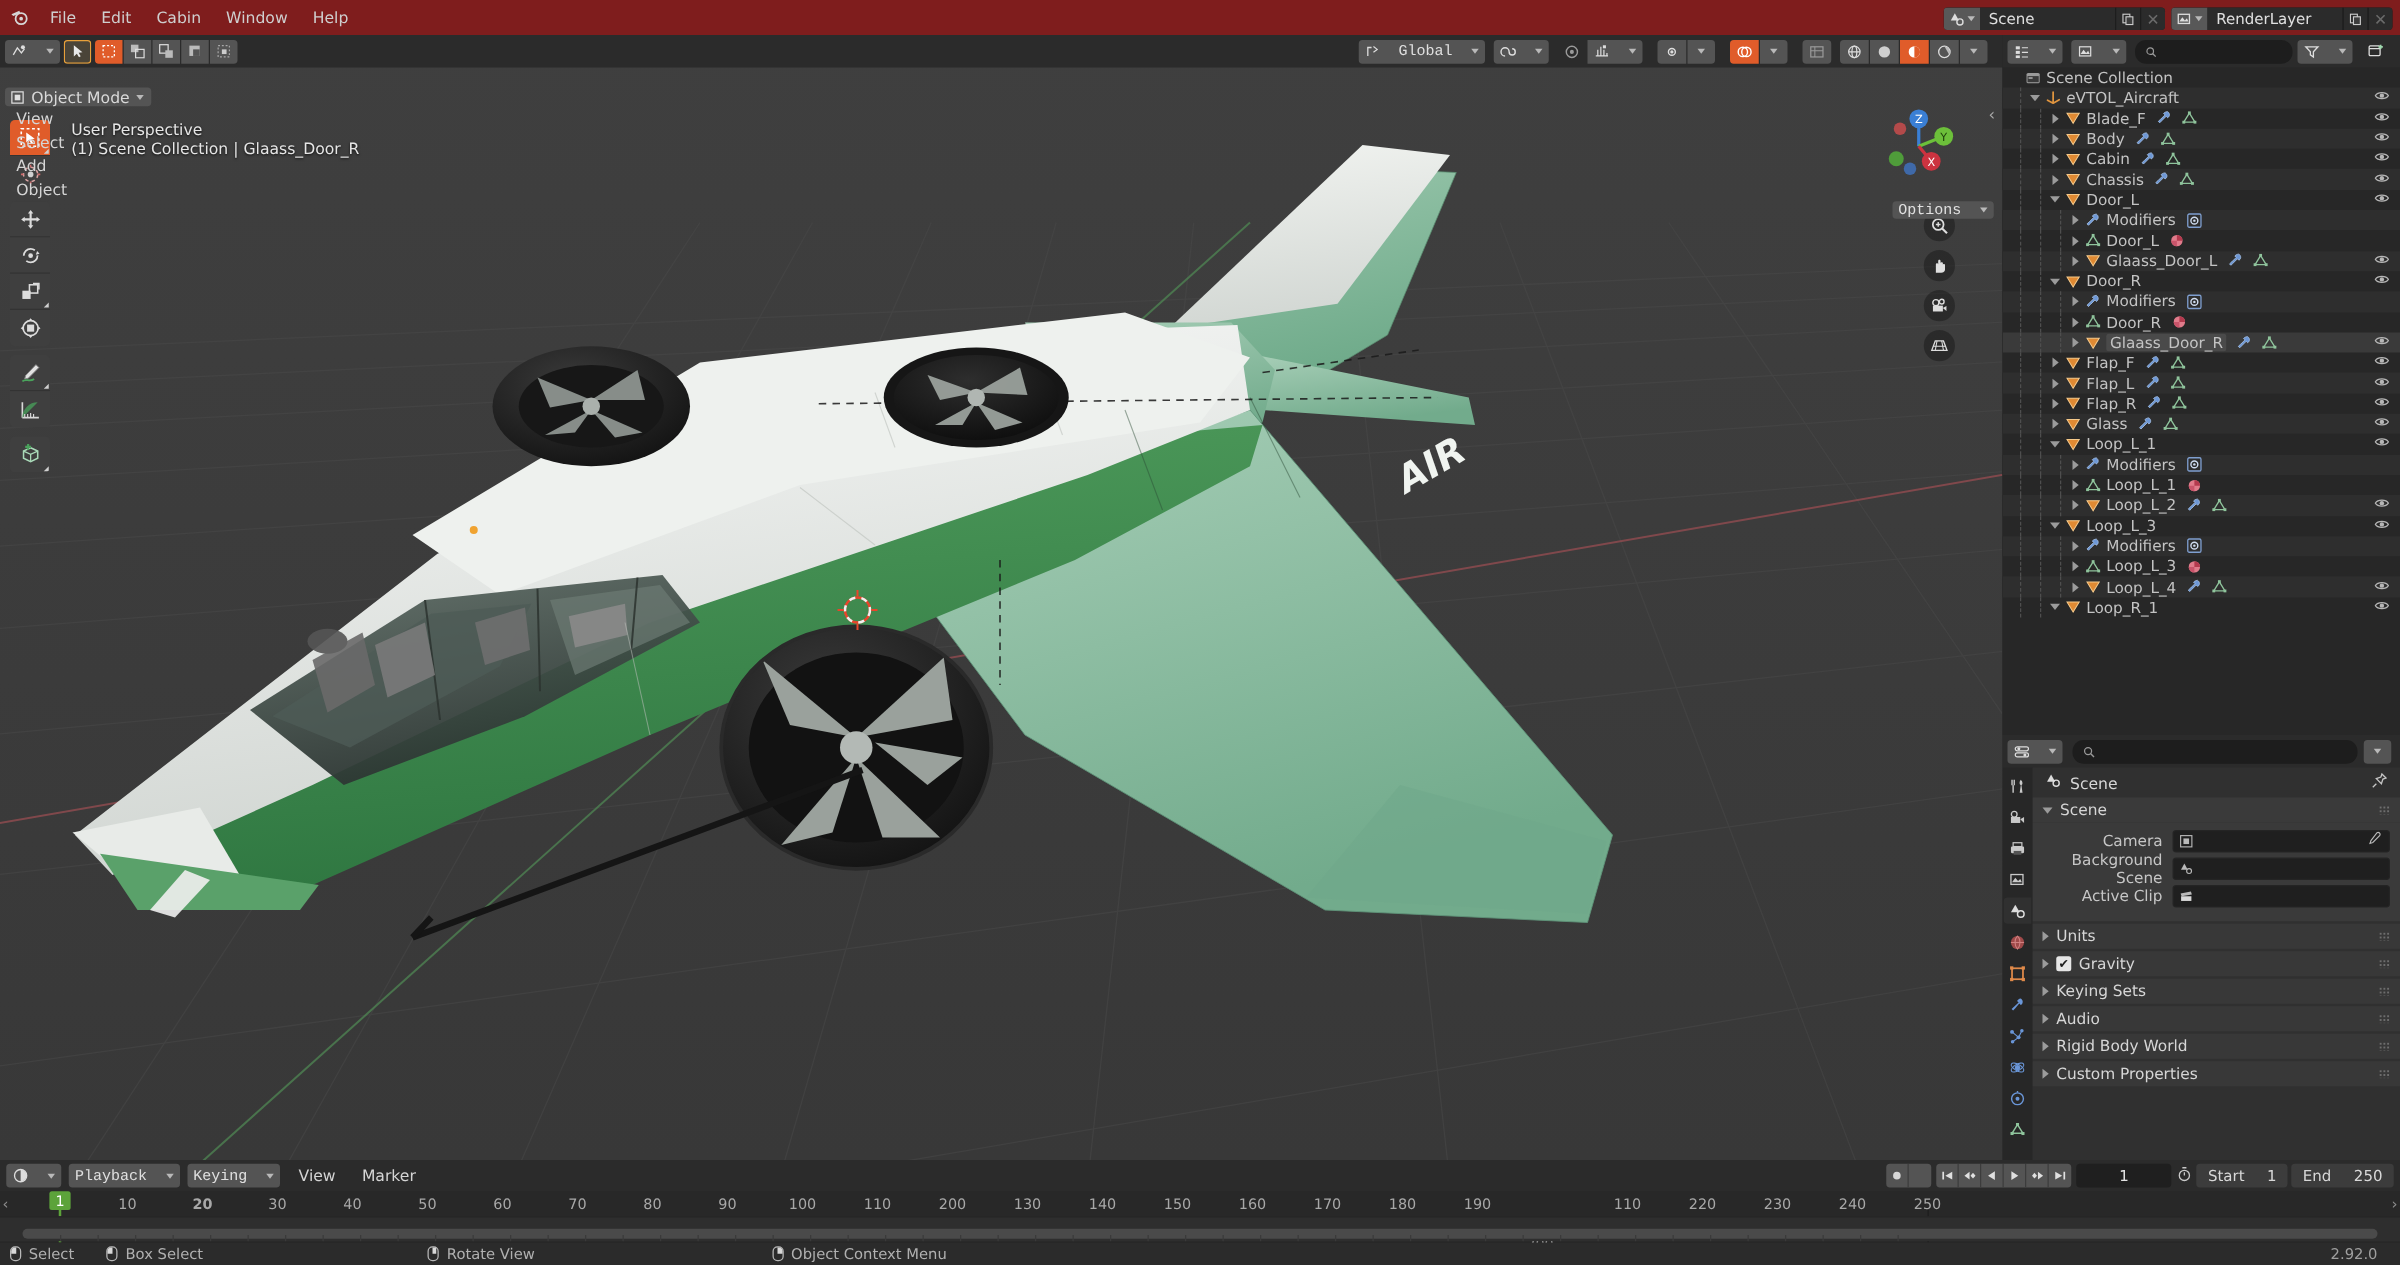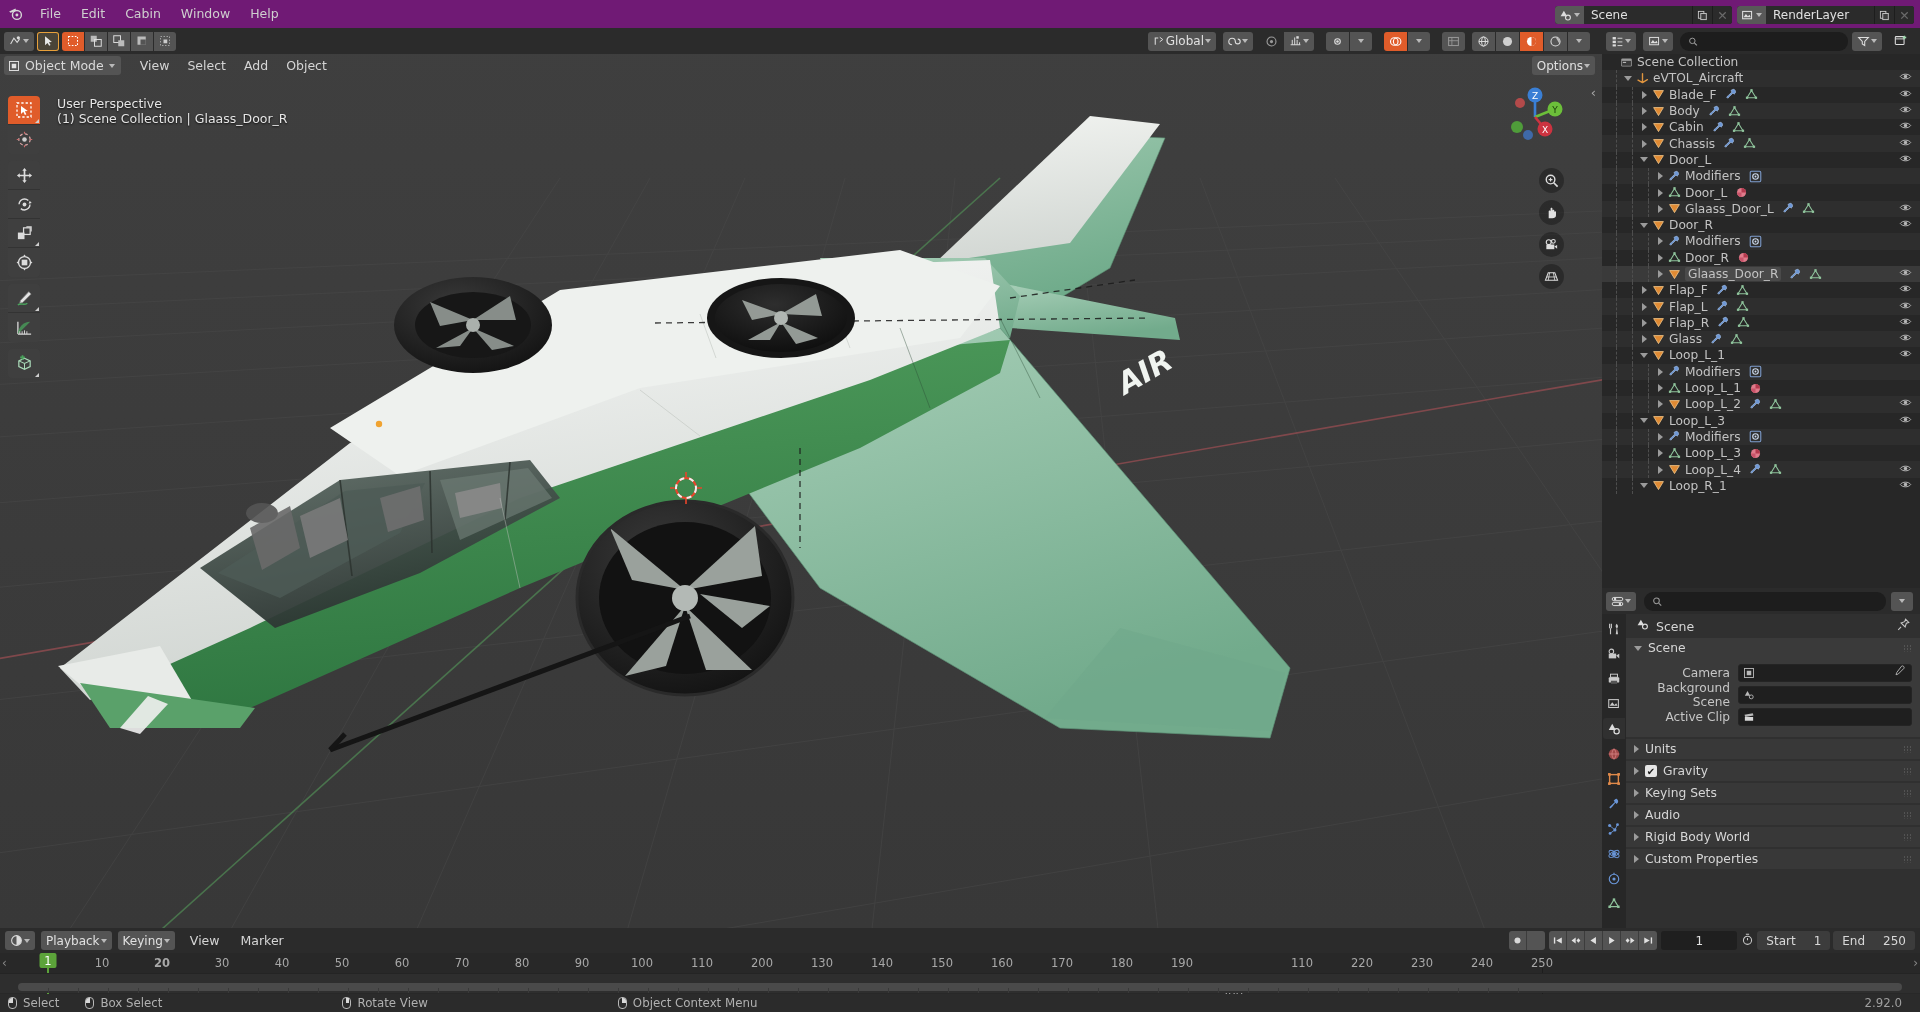--- a/index.html
+++ b/index.html
@@ -2,21 +2,21 @@
 <html><head>
 <meta charset="utf-8">
 <style>
   * { margin:0; padding:0; box-sizing:border-box; }
   html,body { width:1920px; height:1012px; overflow:hidden;
     background:#232323; color:#d9d9d9;
     font-family:"DejaVu Sans","Liberation Sans",sans-serif; font-size:12.5px; }
 
   
   #topbar { position:absolute; left:0; top:0; width:1920px; height:28px;
-    background:#701a75; display:flex; align-items:flex-end; }
+    background:#7f1d1d; display:flex; align-items:flex-end; }
   .blender-logo { width:30px; height:26px; display:flex; align-items:center;
     justify-content:center; padding-bottom:4px; }
   .menu-row { display:flex; align-items:center; padding-bottom:5px; }
   .menu-item { padding:2px 10px; color:#cfcfcf; font-size:12.5px; white-space:nowrap; }
   .wstabs { display:flex; align-items:flex-end; margin-left:16px; height:28px; }
   .wstab { padding:5px 12px 6px; font-size:12.5px; color:#b9b9b9; background:#2b2b2b;
     border-top-left-radius:5px; border-top-right-radius:5px; margin-right:2px;
     height:23px; line-height:12px; white-space:nowrap;}
   .wstab.active { background:#3d3d3d; color:#fff; }
   .wstab.plus { padding:5px 8px 6px; color:#9a9a9a; }
@@ -40,25 +40,25 @@
     border-bottom:4px solid transparent;border-left:5px solid #9b9b9b; display:inline-block;}
   .tri-d { width:0;height:0;border-left:4px solid transparent;
     border-right:4px solid transparent;border-top:5px solid #9b9b9b; display:inline-block;}
 
   
   #viewport { position:absolute; left:0; top:28px; width:1602px; height:900px;
     background:#3b3b3b; overflow:hidden; }
   #vp-header { position:absolute; left:0; top:0; width:100%; height:26px;
     background:#2b2b2b; display:flex; align-items:center; padding:0 4px; z-index:20; }
   #vp-header2 { position:absolute; left:0; top:26px; width:100%; height:25px;
-    background:rgba(43,43,43,0.0); display:flex; align-items:flex-end;
-    padding:4px 4px; z-index:20; }
+    background:rgba(43,43,43,0.0); display:flex; align-items:flex-start;
+    padding:16px 4px; z-index:20;flex-direction:column; }
   .hbtn { height:19px; min-width:22px; background:#545454; border-radius:3px;
-    display:flex; align-items:center; justify-content:center; gap:1px;
-    padding:0 5px; margin-right:3px; font-size:12px; color:#e0e0e0; }
+    display:flex; align-items:center; justify-content:center; gap:15px;
+    padding:0 5px; margin-right:3px; font-size:12px; color:#e0e0e0;font-family:Liberation Mono, monospace; }
   .hbtn.plain { background:transparent; }
   .hgroup { display:flex; align-items:center; margin-right:8px; }
   .hgroup .hbtn { margin-right:1px; border-radius:0; }
   .hgroup .hbtn:first-child { border-top-left-radius:3px;border-bottom-left-radius:3px;}
   .hgroup .hbtn:last-child { border-top-right-radius:3px;border-bottom-right-radius:3px;
     margin-right:0;}
   .hbtn.act { background:#e05c2a; }
   .hbtn.outline { box-shadow:inset 0 0 0 1px #e8a03a; background:#4a4438; }
   .modedrop { height:19px; background:#545454; border-radius:3px; display:flex;
     align-items:center; gap:5px; padding:0 6px 0 4px; font-size:12.5px; margin-right:10px;}

